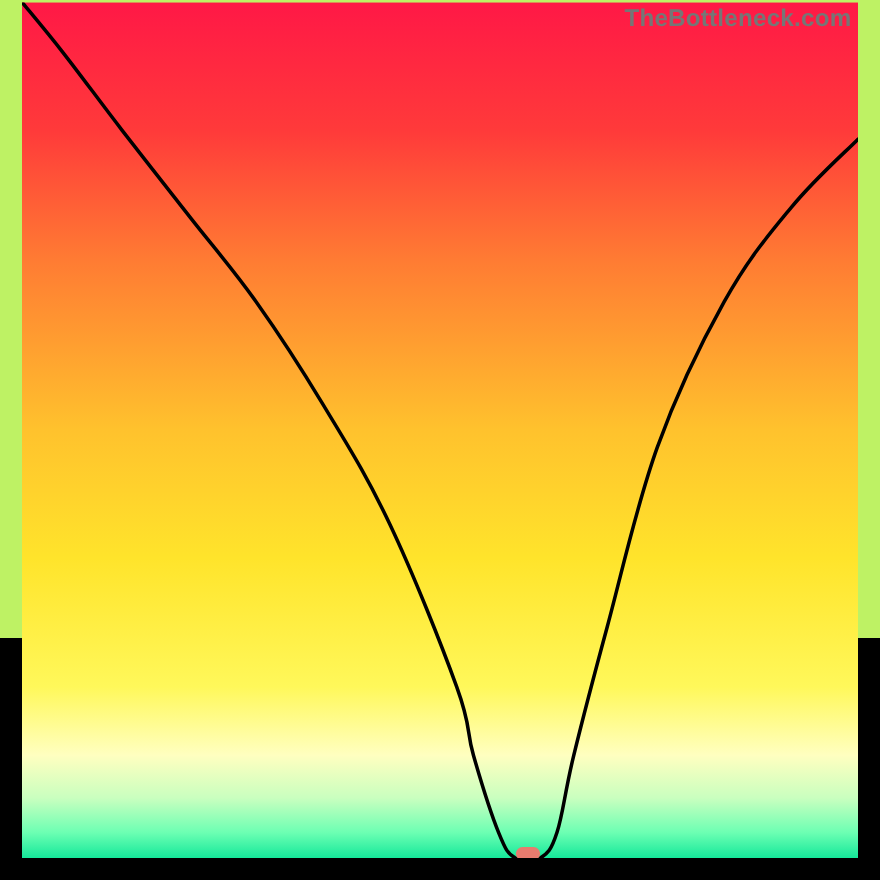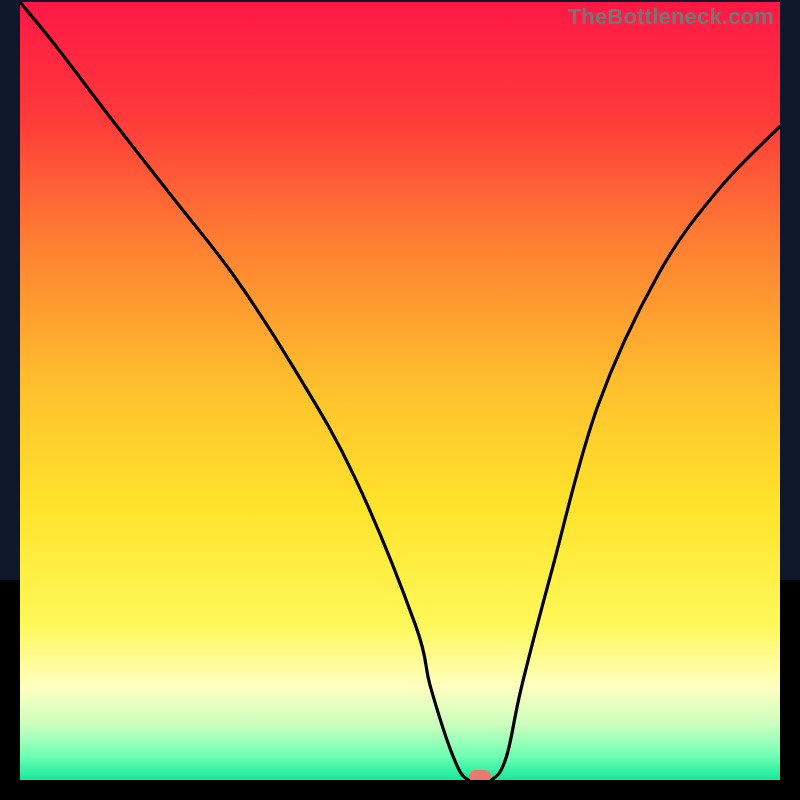--- a/index.html
+++ b/index.html
@@ -8,21 +8,21 @@
     width: 800px;
     height: 800px;
     background: #000;
     font-family: Arial, Helvetica, sans-serif;
     overflow: hidden;
   }
   .frame {
     position: relative;
     width: 800px;
     height: 580px;
-    background: #0f172a;
+    background: #bef264;
   }
   .chart-area {
     position: absolute;
     left: 20px;
     top: 2px;
     width: 760px;
     height: 778px;
     overflow: hidden;
   }
   .gradient {

